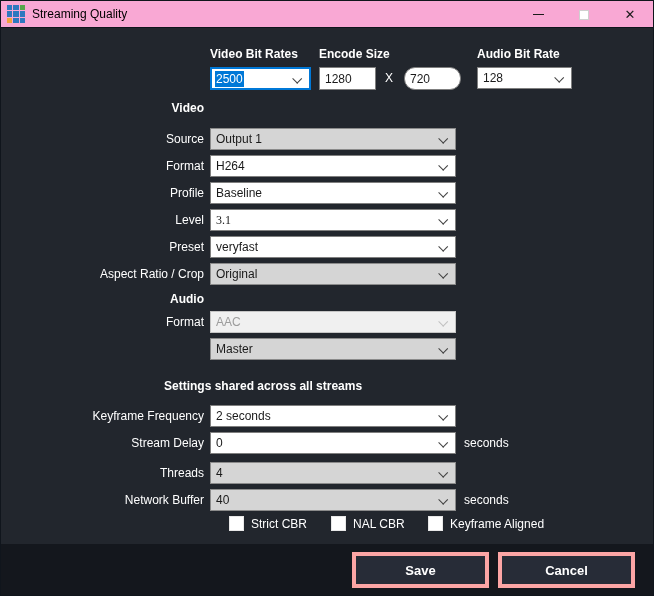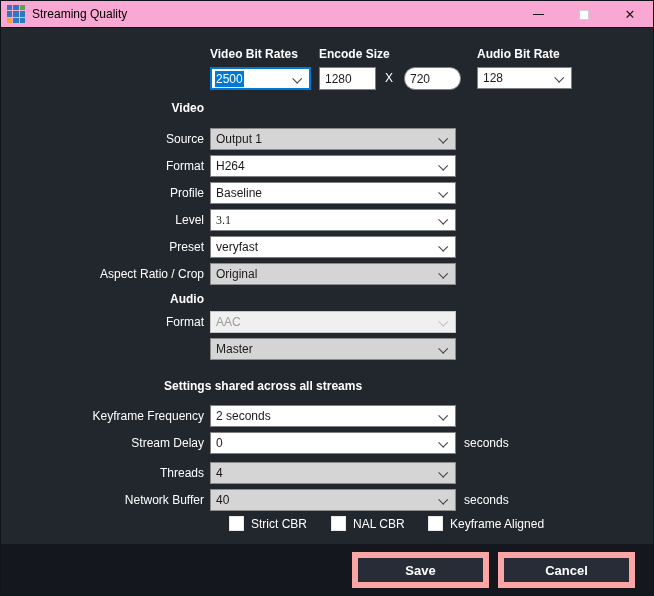--- a/index.html
+++ b/index.html
@@ -60,21 +60,21 @@
     font-size:12px; color:#1a1a1a; padding-left:5px; font-family:"Liberation Sans",sans-serif;
   }
 
   
   .chk { position:absolute; width:15px; height:15px; background:#ffffff; border:1px solid #e8e8e8; }
 
   
   .footer { position:absolute; left:0; right:0; top:543px; bottom:0; background:#14171d; }
   .btn {
     position:absolute; top:8px; width:137px; height:36px;
-    background:#272c37; border:6px solid #fca5a5; color:#ffffff;
+    background:#272c37; border:4px solid #fca5a5; color:#ffffff;
     font-size:13px; font-weight:bold; font-family:"Liberation Sans",sans-serif;
     display:flex; align-items:center; justify-content:center; cursor:default;
   }
 </style>
 </head>
 <body>
 
 <div class="window">
 
   <div class="titlebar">

